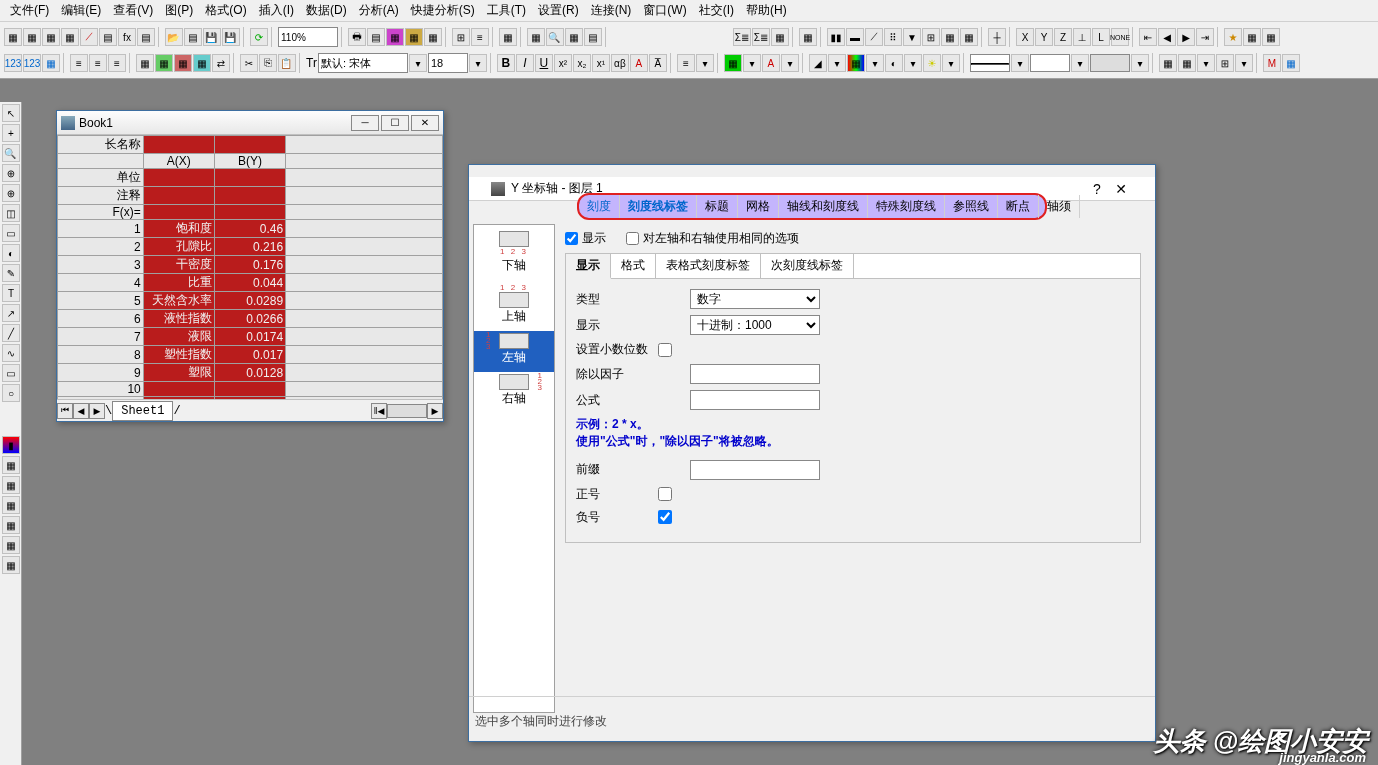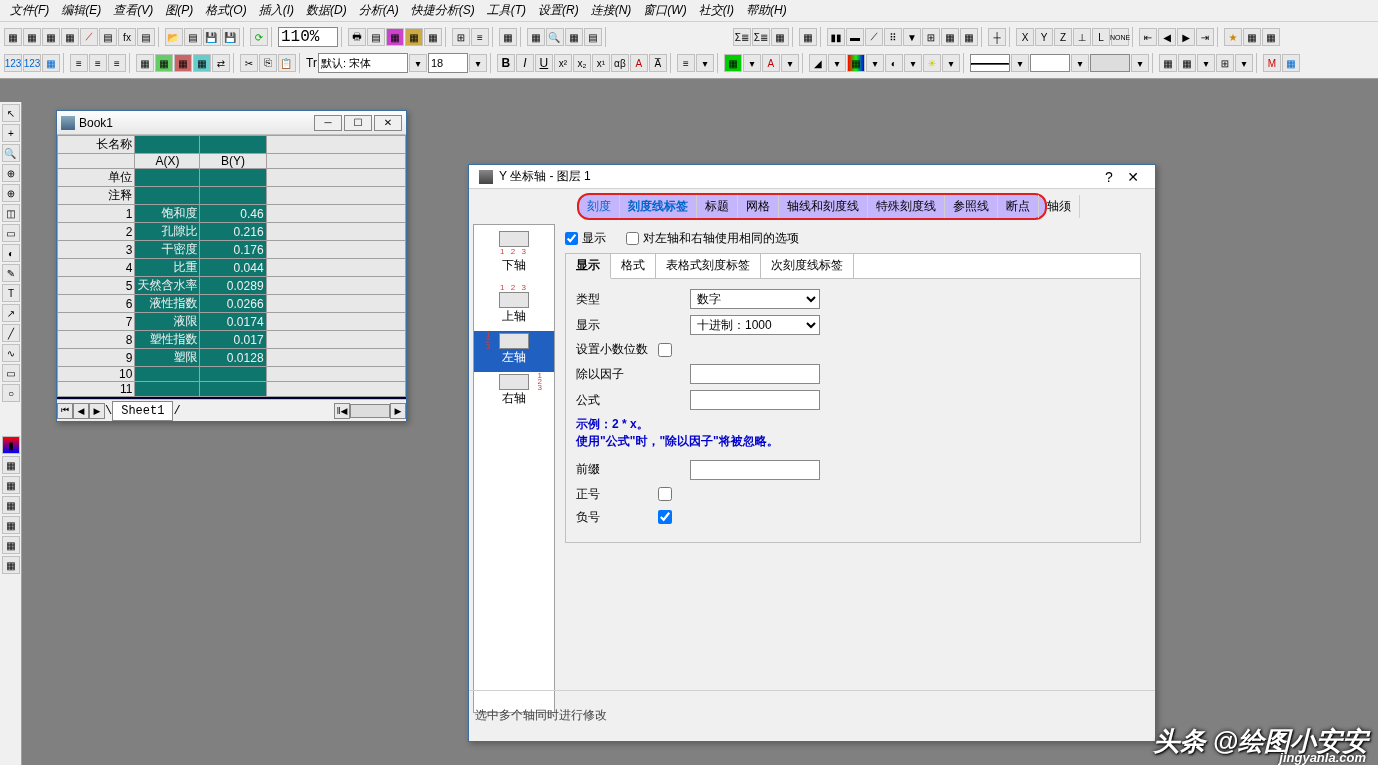--- a/index.html
+++ b/index.html
@@ -1,59 +1,59 @@
 <!DOCTYPE html>
 <html><head>
 <meta charset="utf-8">
 <style>
 * { box-sizing: border-box; margin: 0; padding: 0; font-family: "Microsoft YaHei", SimSun, sans-serif; font-size: 12px; }
 body { background: #808080; width: 1378px; height: 765px; overflow: hidden; position: relative; }
 
 
-.menubar { background: #f0f0f0; height: 22px; display: flex; align-items: center; padding: 3px 4px; border-bottom: 1px solid #d0d0d0; font-style: italic; }
+.menubar { background: #f0f0f0; height: 22px; display: flex; align-items: center; padding: 3px 4px; border-bottom: 1px solid #d0d0d0; }
 .menubar span { padding: 2px 6px; cursor: default; }
 
 
 .toolbars { background: #f0f0f0; padding: 2px 0; border-bottom: 1px solid #a0a0a0; }
 .toolbar-row { display: flex; align-items: center; height: 26px; gap: 1px; padding: 0 4px; flex-wrap: nowrap; }
 .tool-btn { width: 18px; height: 18px; background: #e8e8e8; border: 1px solid #c0c0c0; display: inline-flex; align-items: center; justify-content: center; font-size: 10px; cursor: pointer; }
 .tool-sep { width: 4px; height: 20px; border-left: 1px solid #c0c0c0; margin: 0 2px; }
-.zoom-combo { width: 60px; height: 20px; background: white; border: 1px solid #888; font-size: 16px; padding: 0 2px; font-family: Liberation Mono, monospace; }
+.zoom-combo { width: 60px; height: 20px; background: white; border: 1px solid #888; font-size: 10px; padding: 0 2px; }
 .font-combo { width: 90px; height: 20px; background: white; border: 1px solid #888; font-size: 11px; padding: 0 2px; }
 .size-combo { width: 40px; height: 20px; background: white; border: 1px solid #888; font-size: 11px; padding: 0 2px; }
 .color-swatch { width: 40px; height: 18px; border: 1px solid #888; }
 
 
 .left-toolbar { position: absolute; left: 0; top: 102px; width: 22px; background: #f0f0f0; height: calc(100% - 102px); display: flex; flex-direction: column; gap: 2px; padding: 2px; border-right: 1px solid #a0a0a0; }
 .left-toolbar .tool-btn { width: 18px; height: 18px; }
 
 
 .workspace { position: absolute; left: 22px; top: 102px; right: 0; bottom: 0; background: #808080; }
 
 
-.book-window { position: absolute; left: 34px; top: 8px; width: 351px; height: 312px; background: #fff; border: 1px solid #3c6ea0; box-shadow: 2px 2px 6px rgba(0,0,0,0.3); }
+.book-window { position: absolute; left: 34px; top: 8px; width: 388px; height: 312px; background: #fff; border: 1px solid #3c6ea0; box-shadow: 2px 2px 6px rgba(0,0,0,0.3); }
 .book-titlebar { height: 24px; background: linear-gradient(#fdfdfd, #e8e8e8); display: flex; align-items: center; padding: 0 4px; border-bottom: 1px solid #c0c0c0; }
 .book-titlebar .icon { width: 14px; height: 14px; background: linear-gradient(#8ab,#468); margin-right: 4px; }
 .book-titlebar .spacer { flex: 1; }
 .win-btn { width: 28px; height: 16px; border: 1px solid #888; background: #f0f0f0; margin-left: 2px; font-size: 10px; display: flex; align-items: center; justify-content: center; cursor: pointer; }
 .book-body { position: absolute; top: 24px; left: 0; right: 0; bottom: 22px; overflow: hidden; background: #000033; }
 .sheet-table { border-collapse: collapse; width: 100%; font-size: 11px; }
 .sheet-table th, .sheet-table td { border: 1px solid #a0a0a0; height: 14px; padding: 0 2px; }
 .sheet-table th { background: #e8e8e8; font-weight: normal; text-align: center; }
 .row-hdr { background: #e8e8e8; text-align: right; width: 82px; }
 .col-hdr { background: #e8e8e8; text-align: center; width: 68px; }
-.data-dark { background: #0f766e; color: #f0f0f0; text-align: right; }
+.data-dark { background: #b91c1c; color: #f0f0f0; text-align: right; }
 .label-cell { background: #e8e8e8; text-align: right; }
 .book-footer { position: absolute; bottom: 0; left: 0; right: 0; height: 22px; background: #f0f0f0; display: flex; align-items: center; border-top: 1px solid #c0c0c0; }
 .sheet-tab { padding: 2px 8px; background: #fff; border: 1px solid #888; font-family: "Courier New", monospace; }
 .nav-btn { width: 16px; height: 16px; border: 1px solid #888; background: #e8e8e8; font-size: 9px; display: flex; align-items: center; justify-content: center; }
 
 
 .axis-dialog { position: absolute; left: 446px; top: 62px; width: 688px; height: 578px; background: #f0f0f0; border: 1px solid #3c6ea0; box-shadow: 2px 2px 6px rgba(0,0,0,0.3); }
-.dlg-titlebar { height: 24px; background: #fff; display: flex; align-items: center; padding: 0 10px; border-bottom: 1px solid #d0d0d0; }
+.dlg-titlebar { height: 24px; background: #fff; display: flex; align-items: center; padding: 0 22px; border-bottom: 1px solid #d0d0d0; margin-top: 12px; }
 .dlg-titlebar .icon { width: 14px; height: 14px; background: linear-gradient(#888,#444); margin-right: 6px; }
 .dlg-titlebar .spacer { flex: 1; }
 .dlg-close, .dlg-help { width: 24px; height: 20px; display: flex; align-items: center; justify-content: center; font-size: 14px; cursor: pointer; }
 .dlg-body { position: absolute; top: 24px; left: 0; right: 0; bottom: 24px; display: flex; flex-direction: column; }
 
 
 .top-tabs-wrap { padding: 4px 108px 0 108px; position: relative; }
 .top-tabs { display: flex; border: 2px solid #e02020; border-radius: 12px; background: #c4b5fd; }
 .top-tabs .tab { padding: 3px 8px; border-right: 1px solid #d0d0d0; cursor: pointer; white-space: nowrap; }
 .top-tabs .tab.active { font-weight: bold; }
@@ -79,21 +79,21 @@
 .sub-tabs .stab.active { background: #f0f0f0; border-bottom: 2px solid #f0f0f0; margin-bottom: -1px; font-weight: bold; }
 .sub-panel { border: 1px solid #c0c0c0; background: #f0f0f0; padding: 10px; }
 
 .form-row { display: flex; align-items: center; margin-bottom: 6px; }
 .form-row .lbl { width: 82px; }
 .form-row select, .form-row input[type=text] { width: 130px; height: 20px; border: 1px solid #888; background: #fff; font-size: 12px; padding: 0 2px; margin-left: 32px; }
 .form-row input[type=checkbox] { width: 14px; height: 14px; }
 
 .hint { color: #0000cc; font-weight: bold; line-height: 1.4; margin: 4px 0 10px 0; }
 
-.dlg-footer { position: absolute; bottom: 18px; left: 0; right: 0; height: 22px; padding: 16px 6px; font-size: 11px; color: #444; border-top: 1px solid #d0d0d0; }
+.dlg-footer { position: absolute; bottom: 12px; left: 0; right: 0; height: 22px; padding: 16px 6px; font-size: 11px; color: #444; border-top: 1px solid #d0d0d0; }
 
 
 .watermark { position: absolute; right: 10px; bottom: 6px; font-size: 26px; font-weight: bold; color: #fff; text-shadow: 0 0 4px #000, 1px 1px 2px #000; font-style: italic; pointer-events: none; }
 .watermark-sub { position: absolute; right: 12px; bottom: 0px; font-size: 13px; font-weight: bold; color: #fff; text-shadow: 0 0 3px #000; font-style: italic; pointer-events: none; }
 </style>
 </head>
 <body>
 
 <div class="menubar">
   <span>文件(F)</span>
@@ -314,20 +314,26 @@
           <th style="background:#e8e8e8;width:150px"></th>
         </tr>
         <tr>
               <td class="label-cell">单位</td>
               <td class="data-dark"></td>
               <td class="data-dark"></td>
               <td style="background:#e8e8e8"></td>
             </tr>
         <tr>
               <td class="label-cell">注释</td>
+              <td class="data-dark"></td>
+              <td class="data-dark"></td>
+              <td style="background:#e8e8e8"></td>
+            </tr>
+        <tr>
+              <td class="label-cell">F(x)=</td>
               <td class="data-dark"></td>
               <td class="data-dark"></td>
               <td style="background:#e8e8e8"></td>
             </tr>
         </tbody>
           <tbody id="data-rows">
             <tr>
               <td class="label-cell">1</td>
     <td class="data-dark">饱和度</td>
     <td class="data-dark">0.46</td>

